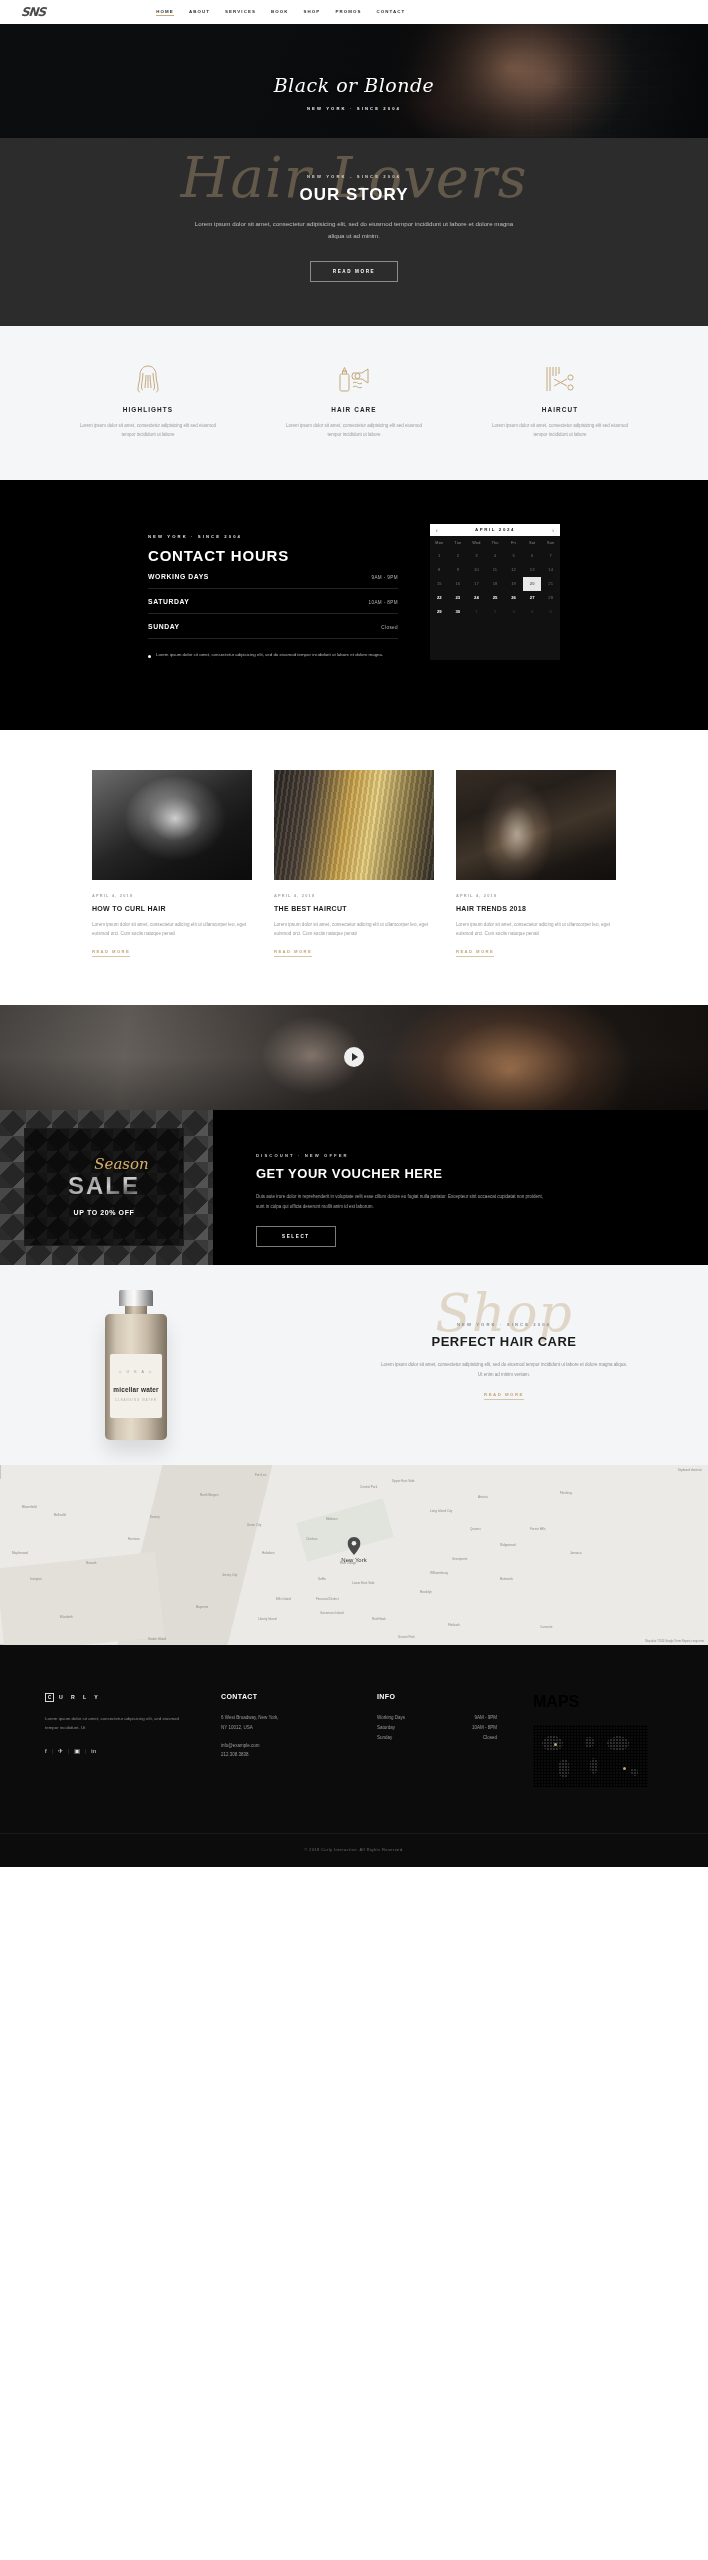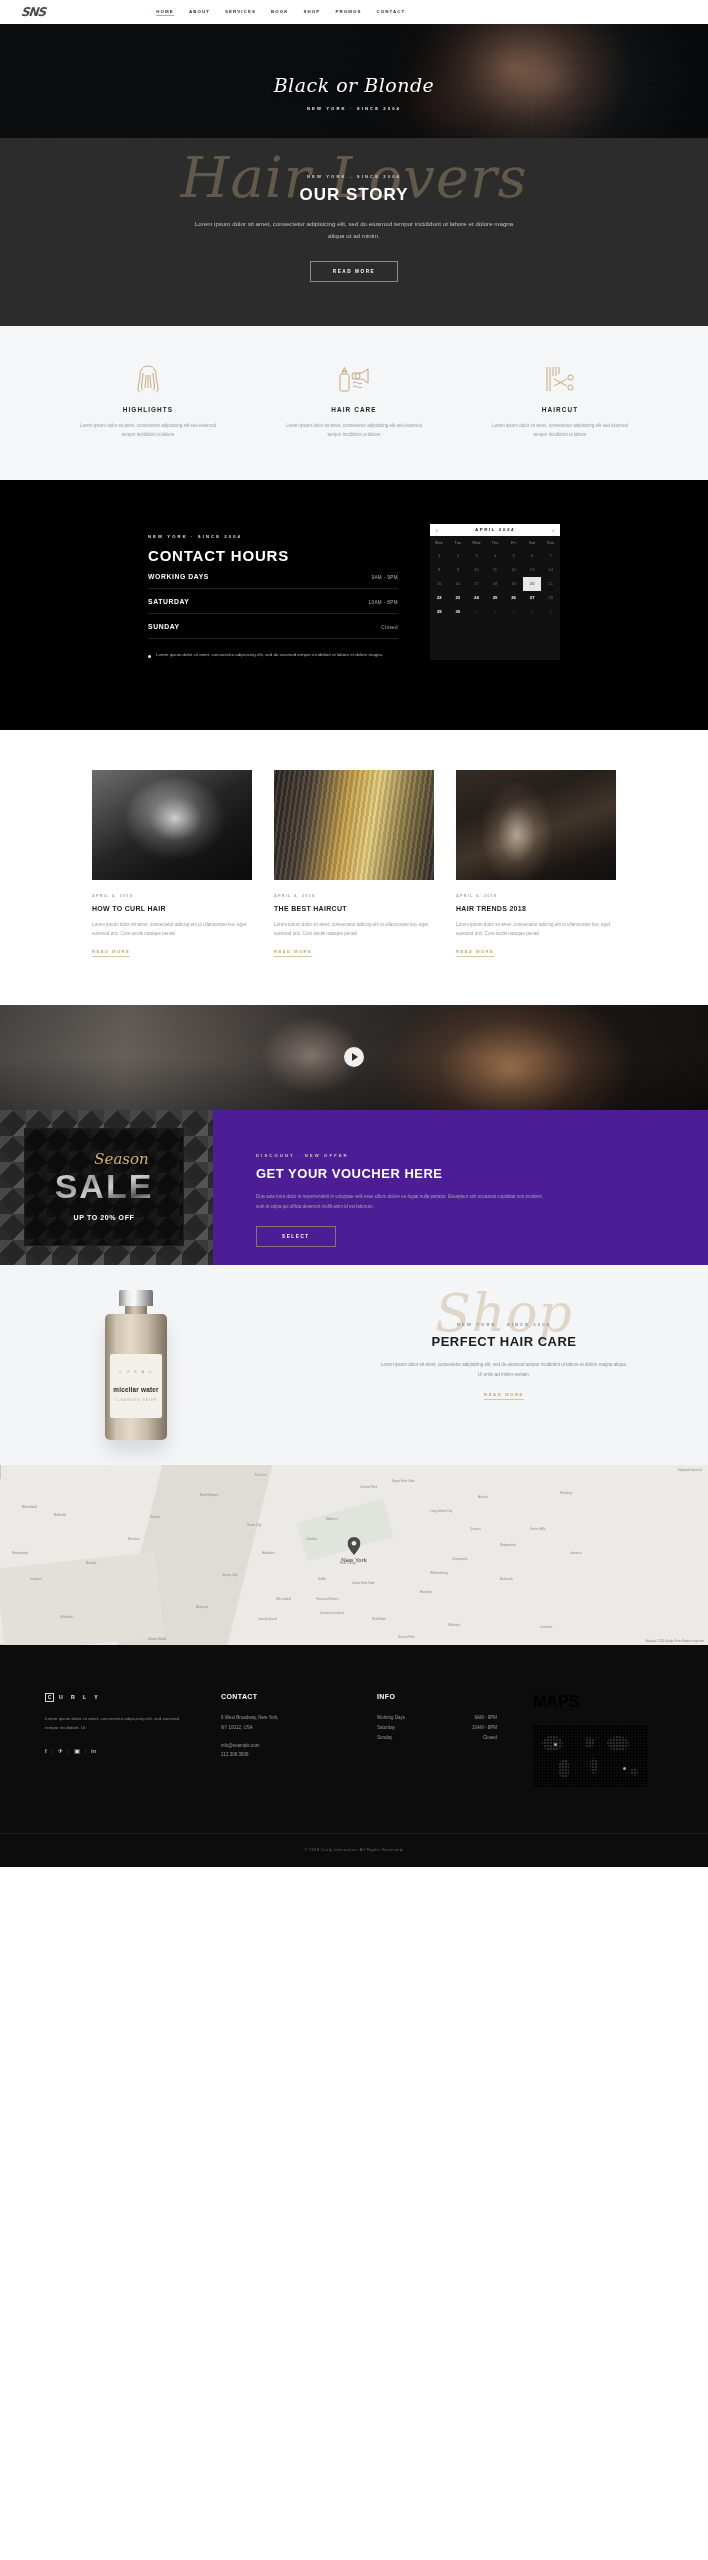--- a/index.html
+++ b/index.html
@@ -237,31 +237,31 @@
       linear-gradient(45deg, rgba(35,35,35,.5) 25%, transparent 25%),
       linear-gradient(315deg, rgba(110,110,110,.4) 25%, rgba(20,20,20,.6) 25%);
     background-size: 22px 22px;
     opacity: .35;
   }
   .sale-season {
     font-family: "DejaVu Serif", serif; font-style: italic; font-size: 15px;
     color: #d8b06a; position: relative; z-index: 2; line-height: 1; margin-left: 35px;
   }
   .sale-word {
-    font-size: 34px; font-weight: 800; letter-spacing: 2px; line-height: 1;
+    font-size: 24px; font-weight: 800; letter-spacing: 2px; line-height: 1;
     position: relative; z-index: 2; margin-top: 2px;
     background: linear-gradient(160deg,#f0f0f0 0%,#9c9c9c 35%,#cfcfcf 55%,#5a5a5a 80%,#d6d6d6 100%);
     -webkit-background-clip: text; background-clip: text; color: transparent;
   }
   .sale-off {
     margin-top: 11px; font-size: 7px; color: #fff; font-weight: 700;
     letter-spacing: .6px; position: relative; z-index: 2; text-transform: uppercase;
   }
   .sale-right {
-    flex: 1; background: #4c1d95; padding: 43px 0 7px 43px;
+    flex: 1; background: #000000; padding: 43px 0 7px 43px;
   }
   .sale-right .eyebrow { color: #cfc9c0; }
   .sale-right h2 {
     font-size: 13px; font-weight: 800; color: #fff; letter-spacing: .5px; margin-top: 8px;
     text-transform: uppercase;
   }
   .sale-right p {
     margin-top: 11px; width: 290px; font-size: 4.5px; line-height: 2.2; color: #a8a5a1;
   }
   .btn-outline.sm { margin-top: 14px; padding: 7px 25px; border-color: #7d7a76; }

